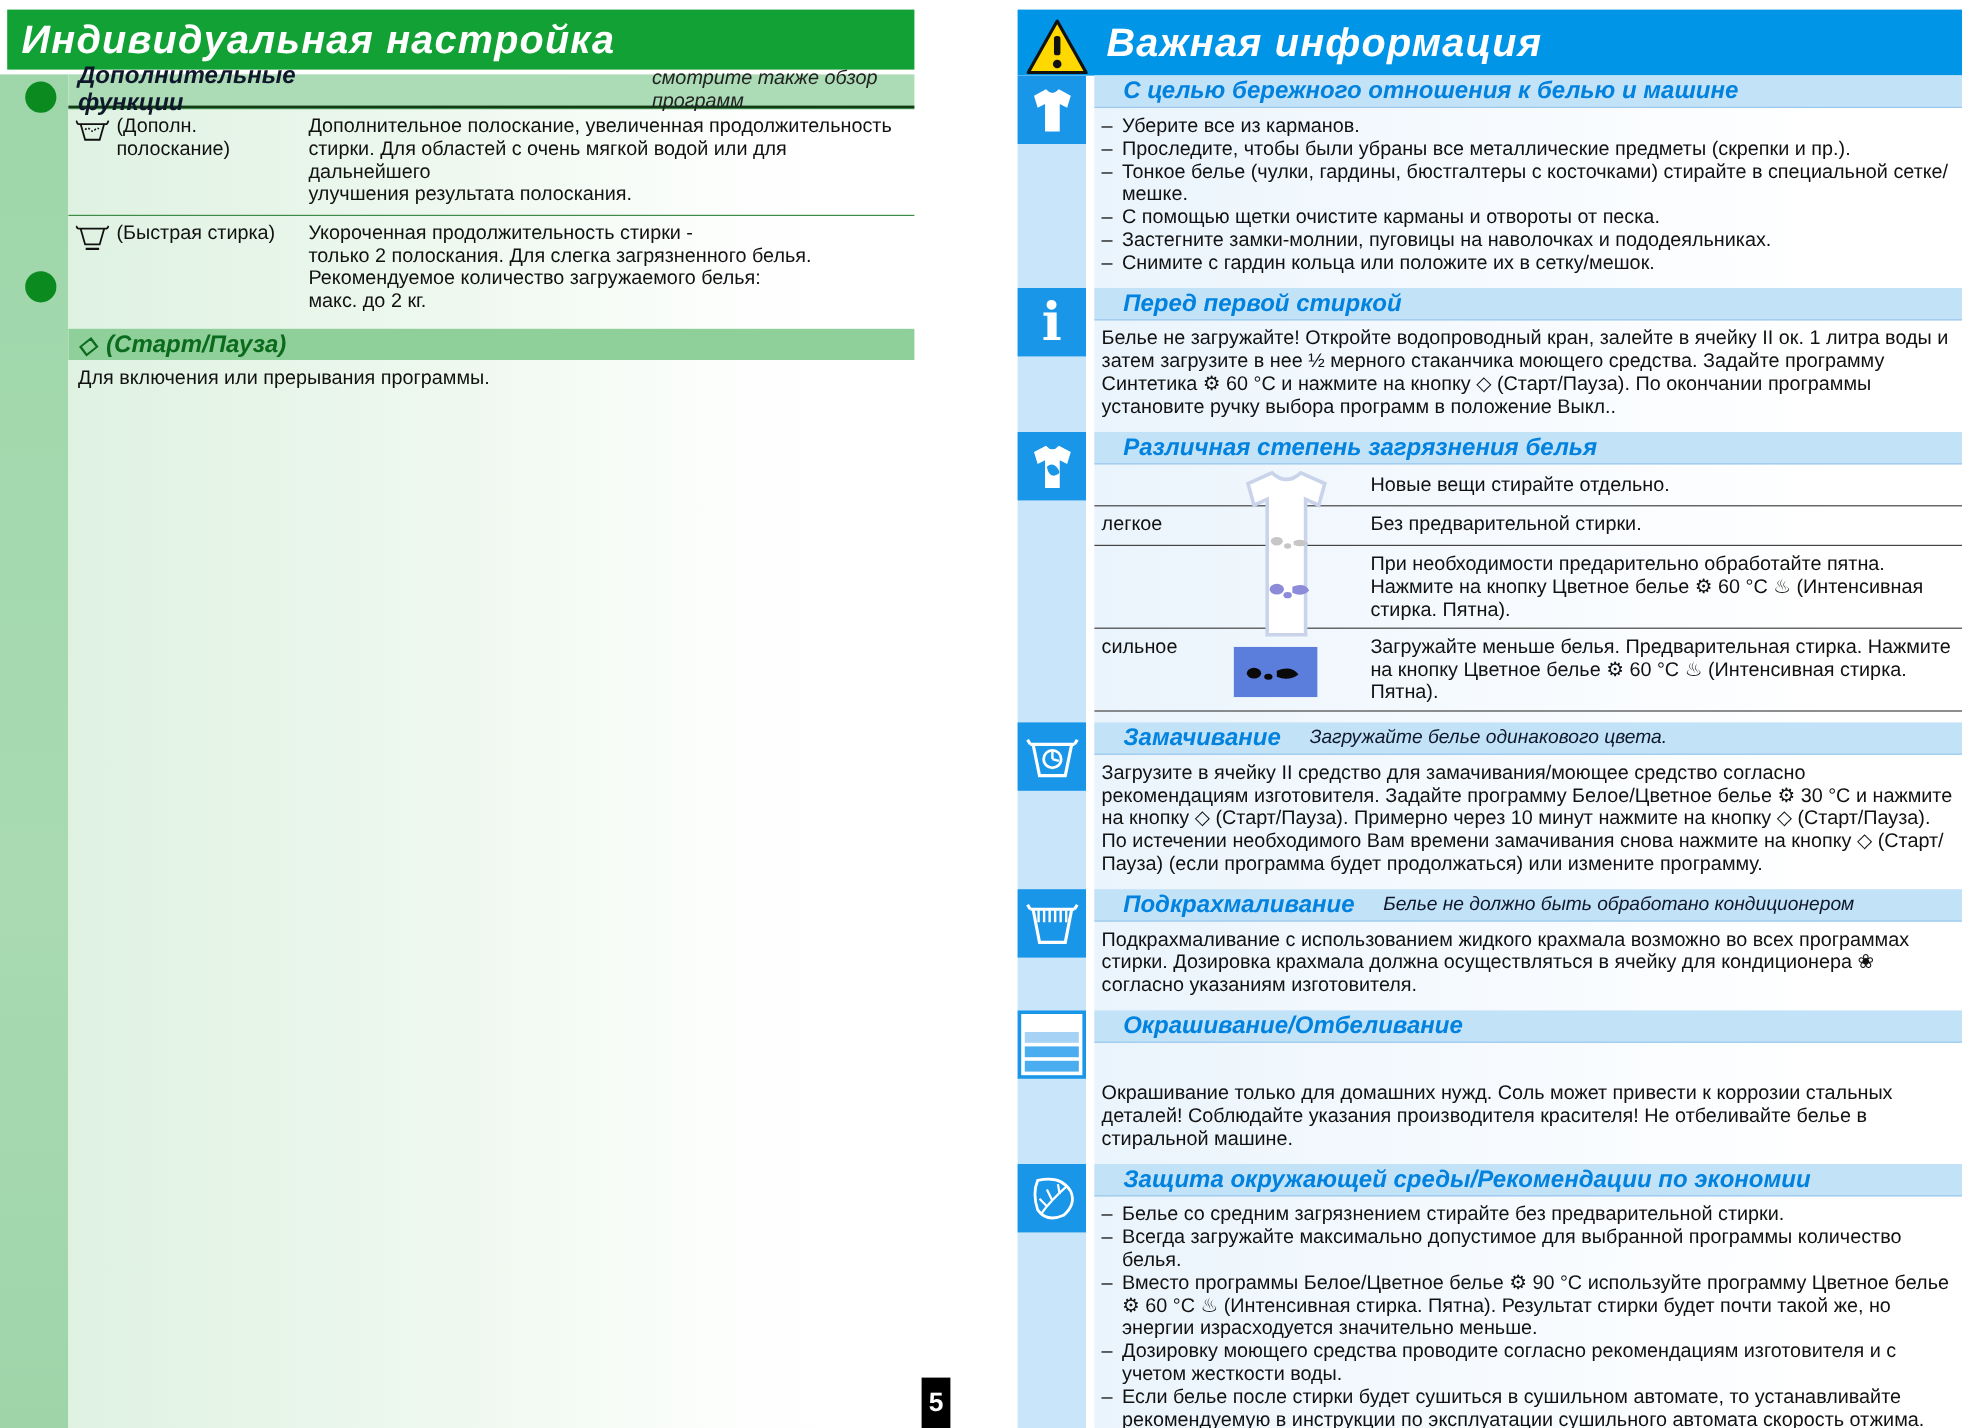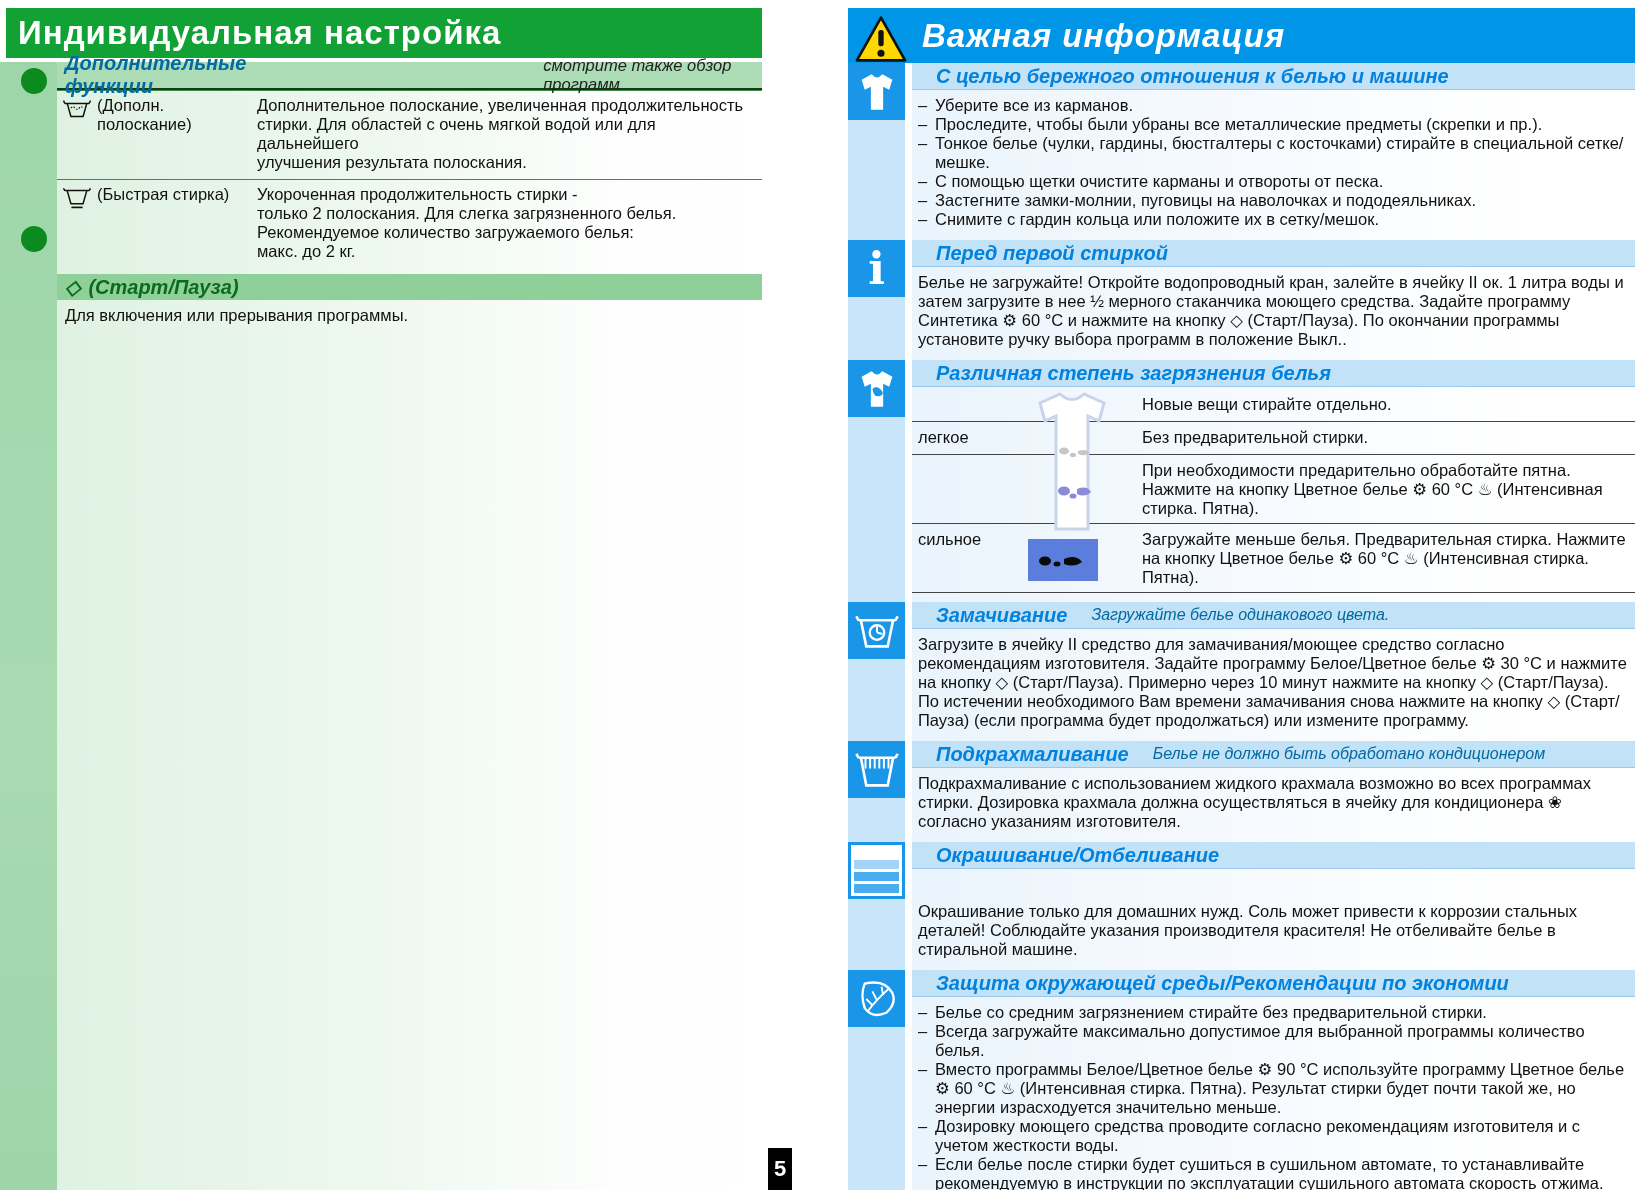--- a/index.html
+++ b/index.html
@@ -8,36 +8,36 @@
     position:relative; overflow:hidden; background:#fff;
     font-family:"Liberation Sans", sans-serif; color:#111;
     -webkit-font-smoothing:antialiased;
   }
   
   .lpage { position:absolute; left:0; top:0; width:762px; height:1190px; }
   .lheader {
     position:absolute; left:6px; top:8px; right:0; height:50px;
     background:#12A134; color:#fff; display:flex; align-items:center;
   }
-  .lheader h1 { font-size:33px; font-weight:bold; padding-left:12px; letter-spacing:1px; }
+  .lheader h1 { font-size:33px; font-style:italic; font-weight:bold; padding-left:12px; letter-spacing:1px; }
   .lstrip {
     position:absolute; left:0; top:62px; width:57px; bottom:0;
     background:linear-gradient(180deg,#9ED6A9 0%,#A9DAB2 60%,#9FD4A9 100%);
   }
   .lbullet { position:absolute; width:26px; height:26px; border-radius:50%; background:#0A8A1F; left:21px; }
   .lbullet.b1 { top:68px; } .lbullet.b2 { top:226px; }
   .lcontent {
     position:absolute; left:57px; top:62px; right:0; bottom:0;
     background:linear-gradient(90deg,#DFF2E2 0%,#EEF8EF 45%,#FDFEFD 80%,#fff 100%);
   }
   .fband {
     height:28px; background:#ABDCB5; display:flex; align-items:center;
     border-bottom:2px solid #123C17;
   }
-  .fband .ftitle { color:#0369a1; font-size:20px; font-weight:bold; font-style:italic; padding-left:8px; }
+  .fband .ftitle { color:#0f172a; font-size:20px; font-weight:bold; font-style:italic; padding-left:8px; }
   .fband .fnote { color:#222; font-size:16.5px; font-style:italic; margin-left:255px; }
   .frow { display:flex; padding:5px 0 7px 0; border-top:1.5px solid #3E8A48;justify-content:center; }
   .frow:first-of-type { border-top:none; }
   .frow .fcell-label { width:200px; padding-left:6px; font-size:16.5px; display:flex; gap:6px; align-items:flex-start; }
   .frow .fcell-label svg { margin-top:2px; flex:0 0 auto; }
   .frow .fcell-desc { flex:1; font-size:16.5px; line-height:19px; white-space:pre-line; padding-right:10px; }
   .sband {
     margin-top:6px; height:26px; background:#8FCF9A; display:flex; align-items:center;
     color:#0B6B1C; font-size:20px; font-weight:bold; font-style:italic; padding-left:8px; gap:8px;
   }
@@ -63,21 +63,21 @@
     position:absolute; left:-64px; top:0; width:57px; height:57px;
     background:#1A96E9; display:flex; align-items:center; justify-content:center;
   }
   .iconsq.white { background:#fff; border:3px solid #1A96E9; flex-direction:column; gap:3px; padding:3px; }
   .iconsq.white .bar { width:100%; height:11px; }
   .rband {
     height:27px; background:#C2E2F8; display:flex; align-items:center; gap:24px;
     border-bottom:1px solid #9CC8EC;
   }
   .rband .rtitle { color:#0082DE; font-size:20px; font-weight:bold; font-style:italic; padding-left:24px; white-space:nowrap; }
-  .rband .rnote { color:#0369a1; font-size:16px; font-style:italic; }
+  .rband .rnote { color:#0f172a; font-size:16px; font-style:italic; }
   .rbody { padding:6px 8px 2px 6px; font-size:16.5px; line-height:19px; }
   ul.dash { list-style:none; }
   ul.dash li { position:relative; padding-left:17px; }
   ul.dash li::before { content:"–"; position:absolute; left:0; top:0; }
   
   .soil-table { position:relative; margin-top:2px; }
   .soil-row { display:flex; border-bottom:1.5px solid #444; font-size:16.5px; line-height:19px; }
   .soil-row:last-child { border-bottom:1.5px solid #444; }
   .soil-label { width:100px; padding:6px 0 4px 6px; }
   .soil-img { width:130px; }

